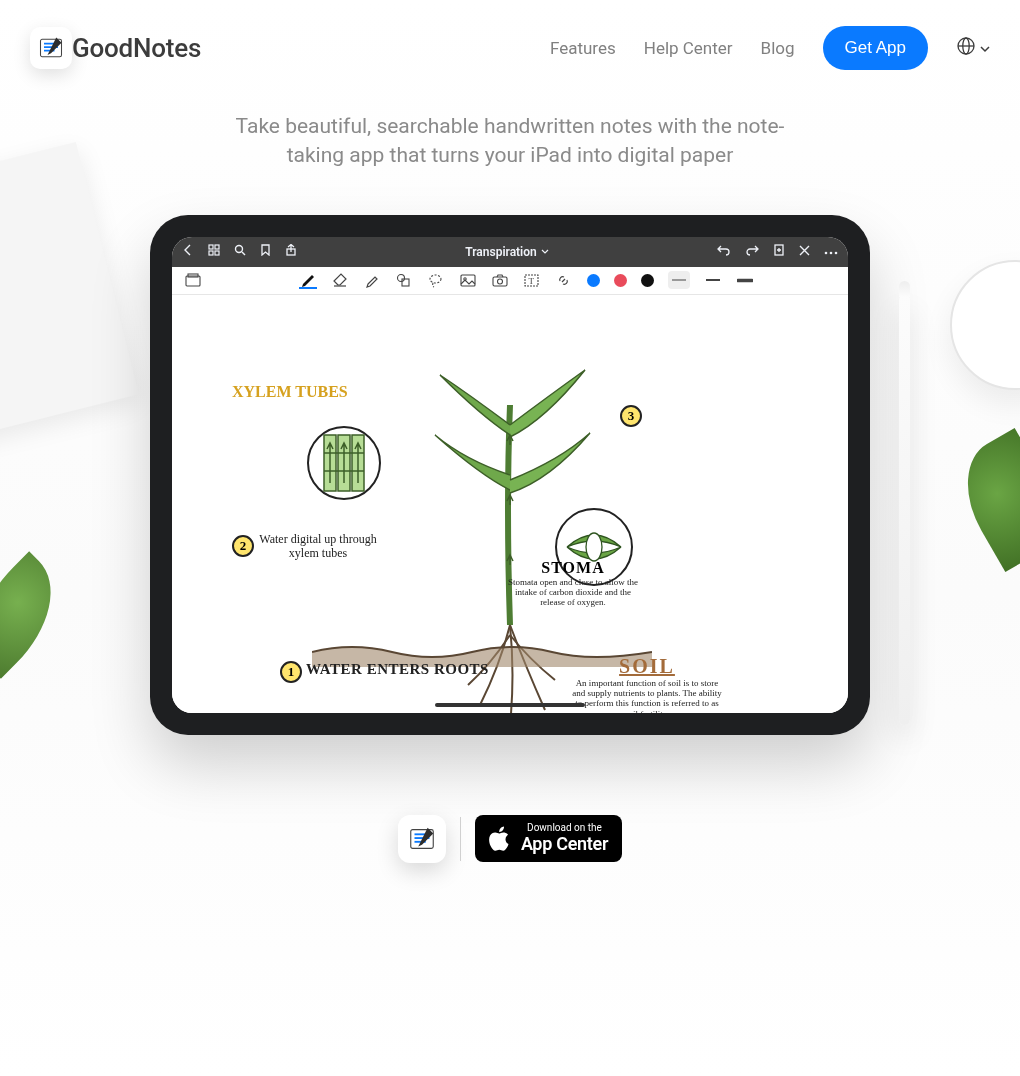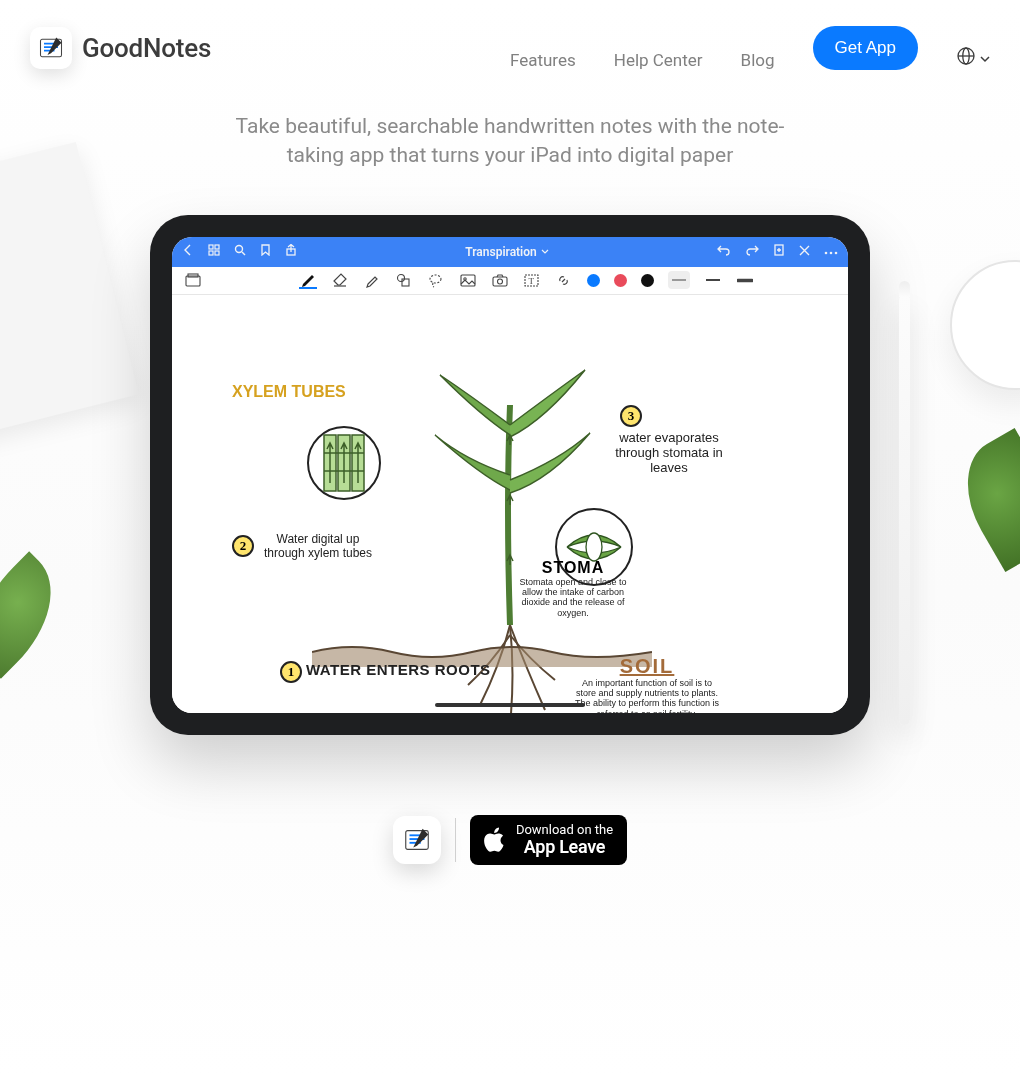--- a/index.html
+++ b/index.html
@@ -1,50 +1,50 @@
 <!DOCTYPE html>
 <html><head>
 <meta charset="utf-8">
 <style>
 *{box-sizing:border-box;margin:0;padding:0}
 body{font-family:-apple-system,BlinkMacSystemFont,"Segoe UI",Roboto,Helvetica,Arial,sans-serif;width:1020px;height:1076px;background:#fff;overflow:hidden;position:relative}
 .hero-bg{position:absolute;inset:0;background:linear-gradient(180deg,#ffffff 0%,#fbfbfb 55%,#ffffff 100%)}
 .header{position:relative;display:flex;align-items:center;justify-content:space-between;padding:24px 30px;height:96px;z-index:10}
-.logo-wrap{display:flex;align-items:center;gap:10px}
+.logo-wrap{display:flex;align-items:center;}
 .logo-box{width:42px;height:42px;border-radius:10px;background:#fff;box-shadow:0 6px 18px rgba(0,0,0,.12);display:flex;align-items:center;justify-content:center;position:relative}
 .logo-box svg{width:28px;height:28px}
 .logo-text{font-size:26px;font-weight:500;color:#3c3c3c;letter-spacing:-.2px}
-.nav{display:flex;align-items:flex-end;gap:38px}
+.nav{display:flex;align-items:center;gap:28px}
 .nav a{color:#808080;text-decoration:none;font-size:17px;cursor:pointer}
 .get-app{background:#0a7aff;color:#fff;border:none;padding:12px 22px;border-radius:999px;font-size:17px;font-weight:500;cursor:pointer}
 .lang{display:flex;align-items:center;gap:4px;color:#3c3c3c;cursor:pointer}
 .hero{position:relative;text-align:center;z-index:5}
 .hero h1{font-size:62px;font-weight:800;color:#2d2d2d;letter-spacing:-1px;margin-top:12px}
 .hero p{font-size:21px;color:#8a8a8a;max-width:560px;margin:16px auto 0;line-height:1.4}
 .ipad-wrap{position:relative;margin:44px auto 0;width:720px;height:520px}
 .ipad-body{position:absolute;inset:0;border-radius:38px;background:#1e1f21;box-shadow:0 30px 60px rgba(0,0,0,.18)}
 .ipad-screen{position:absolute;top:22px;left:22px;right:22px;bottom:22px;border-radius:20px;background:#fff;overflow:hidden}
-.app-top{height:30px;background:#3b82f6;display:flex;align-items:center;justify-content:space-between;padding:0 10px;color:#eef1f7;font-size:11px}
+.app-top{height:30px;background:#404040;display:flex;align-items:center;justify-content:space-between;padding:0 10px;color:#eef1f7;font-size:11px}
 .top-left,.top-right{display:flex;gap:14px;align-items:center}
 .top-center{display:flex;align-items:center;gap:4px;font-weight:600;font-size:12px}
 .toolbar{height:28px;border-bottom:1px solid #e6e6e6;display:flex;align-items:center;justify-content:center;gap:14px;padding:0 12px;font-size:11px;color:#444}
 .tool-ico{width:18px;height:18px;display:flex;align-items:center;justify-content:center}
 .color-dot{width:13px;height:13px;border-radius:50%}
 .canvas{position:absolute;top:58px;left:0;right:0;bottom:0;background:#fff}
 .title-hand{font-family:Georgia,"Times New Roman",serif;font-weight:700;font-size:40px;color:#d94b2a;text-align:center;padding-top:14px;letter-spacing:1px;text-shadow:1px 1px 0 rgba(0,0,0,.12)}
 .plant-area{position:absolute;top:70px;left:0;right:0;bottom:0}
-.note-block{position:absolute;font-family:Liberation Sans, sans-serif}
+.note-block{position:absolute;font-family:Liberation Serif, serif}
 .note-head{font-weight:700;font-size:16px}
 .note-sub{font-size:9px;line-height:1.15;color:#222}
 .circle-num{position:absolute;width:22px;height:22px;border:2px solid #222;border-radius:50%;background:#ffe56d;display:flex;align-items:center;justify-content:center;font-family:"Segoe Script",cursive;font-size:13px;font-weight:700}
 .appstore{position:relative;margin:80px auto 0;display:flex;align-items:center;justify-content:center;gap:14px;z-index:5}
 .app-ico{width:48px;height:48px;border-radius:12px;background:#fff;box-shadow:0 8px 22px rgba(0,0,0,.15);display:flex;align-items:center;justify-content:center}
 .divider{width:1px;height:44px;background:#d0d0d0}
 .asb{background:#000;color:#fff;border-radius:8px;padding:8px 14px;display:flex;align-items:center;gap:10px;cursor:pointer}
-.asb-txt small{display:block;font-size:13px;line-height:1}
+.asb-txt small{display:block;font-size:10px;line-height:1}
 .asb-txt b{font-size:18px;font-weight:600;letter-spacing:-.3px}
 .pencil{position:absolute;right:-40px;top:80px;width:11px;height:430px;background:linear-gradient(180deg,#fcfcfc,#efefef);border-radius:6px;box-shadow:0 14px 28px rgba(0,0,0,.12)}
 .pencil:before{content:"";position:absolute;top:-14px;left:0;right:0;height:16px;background:linear-gradient(180deg,#eee,#fcfcfc);border-radius:6px 6px 0 0}
 .paper-corner{position:absolute;left:-70px;top:160px;width:180px;height:260px;background:#f5f5f5;transform:rotate(-14deg);box-shadow:0 8px 24px rgba(0,0,0,.08)}
 .leaf1{position:absolute;left:-20px;top:560px;width:70px;height:110px;background:radial-gradient(circle at 40% 40%,#77b04f,#4d7b2f);border-radius:0 80% 0 80%;transform:rotate(45deg)}
 .leaf2{position:absolute;right:-30px;top:440px;width:80px;height:120px;background:radial-gradient(circle at 40% 40%,#6aa544,#3d6b22);border-radius:60% 0 60% 0;transform:rotate(-30deg)}
 .plate{position:absolute;right:-60px;top:260px;width:130px;height:130px;border-radius:50%;background:#fff;border:2px solid #e5e5e5;box-shadow:0 14px 30px rgba(0,0,0,.07)}
 .plant-svg{position:absolute;left:50%;top:0;transform:translateX(-50%)}
 .stoma-svg{position:absolute;left:380px;top:140px}
 .xylem-svg{position:absolute;left:132px;top:58px}
@@ -289,23 +289,20 @@
             </div>
             <div class="circle-num" style="left:108px;top:296px">1</div>
             <div class="note-block" style="left:134px;top:296px">
               <div class="note-sub" style="font-size:15px;font-weight:700;text-transform:uppercase;letter-spacing:.5px">water enters roots</div>
             </div>
             <div class="note-block" style="left:336px;top:194px">
               <div class="note-head" style="color:#000000;font-size:16px;letter-spacing:1px">STOMA</div>
               <div class="note-sub" style="max-width:130px">Stomata open and close to allow the intake of carbon dioxide and the release of oxygen.</div>
             </div>
             <div class="circle-num" style="left:448px;top:40px">3</div>
-            <div class="note-block" style="left:442px;top:66px;max-width:110px;text-align:center">
-              <div class="note-sub" style="font-size:13px">water evaporates through stomata in leaves</div>
-            </div>
             <div class="note-block" style="left:400px;top:290px">
               <div class="note-head" style="color:#a36b3a;font-size:20px;letter-spacing:2px;text-decoration:underline">SOIL</div>
               <div class="note-sub" style="max-width:150px">An important function of soil is to store and supply nutrients to plants. The ability to perform this function is referred to as soil fertility.</div>
             </div>
           </div>
           <div class="home-ind"></div>
         </div>
       </div>
     </div>
   </div>
@@ -320,17 +317,17 @@
           <path d="M22 4 L28 10 L16 22 L12 24 L14 20 Z" fill="#2d2d2d"></path>
         </svg>
     </div>
     <div class="divider"></div>
     <div class="asb">
       <svg width="22" height="26" viewBox="0 0 22 26" fill="#fff">
           <path d="M16.5 13.2c0-3 2.5-4.4 2.6-4.5-1.4-2-3.6-2.3-4.4-2.3-1.9-.2-3.7 1.1-4.6 1.1s-2.4-1.1-4-1c-2 0-3.9 1.2-5 3-2.1 3.7-.5 9.2 1.5 12.2 1 1.5 2.2 3.1 3.8 3 1.5-.1 2.1-1 3.9-1s2.3 1 3.9 1c1.6 0 2.6-1.5 3.6-2.9.8-1.1 1.4-2.4 1.7-3.8-1.8-.7-3-2.5-3-4.8zM13.8 4.2c.8-1 1.4-2.3 1.2-3.7-1.2.1-2.6.8-3.5 1.8-.8.9-1.4 2.3-1.3 3.6 1.3.1 2.7-.7 3.6-1.7z"></path>
         </svg>
       <div class="asb-txt">
         <small>Download on the</small>
-        <b>App Leave</b>
+        <b>App Center</b>
       </div>
     </div>
   </div>
 </section>
 
 </body></html>

